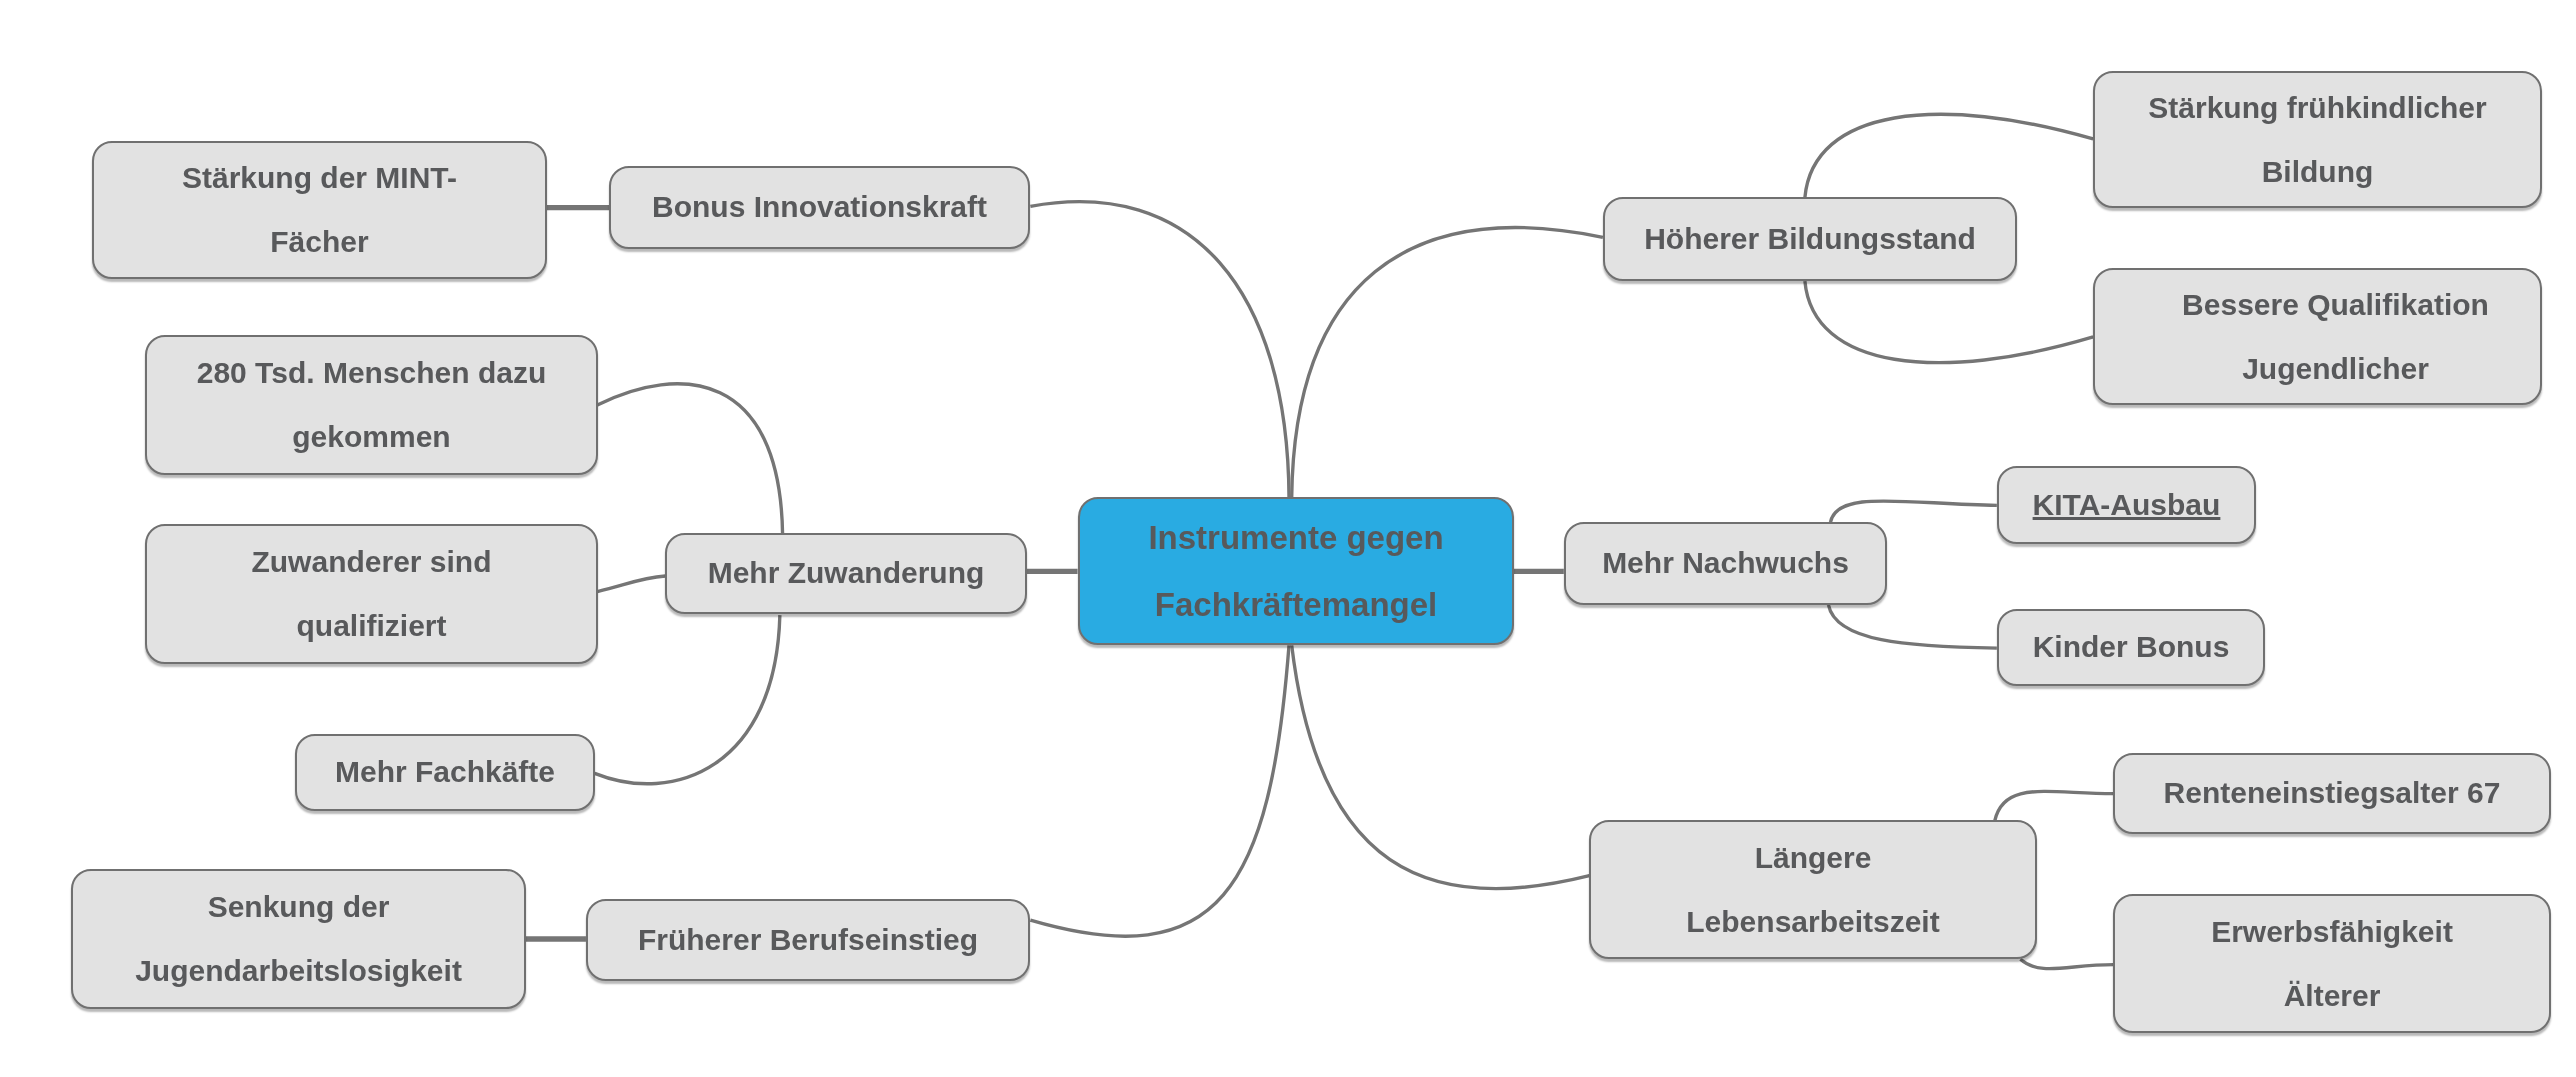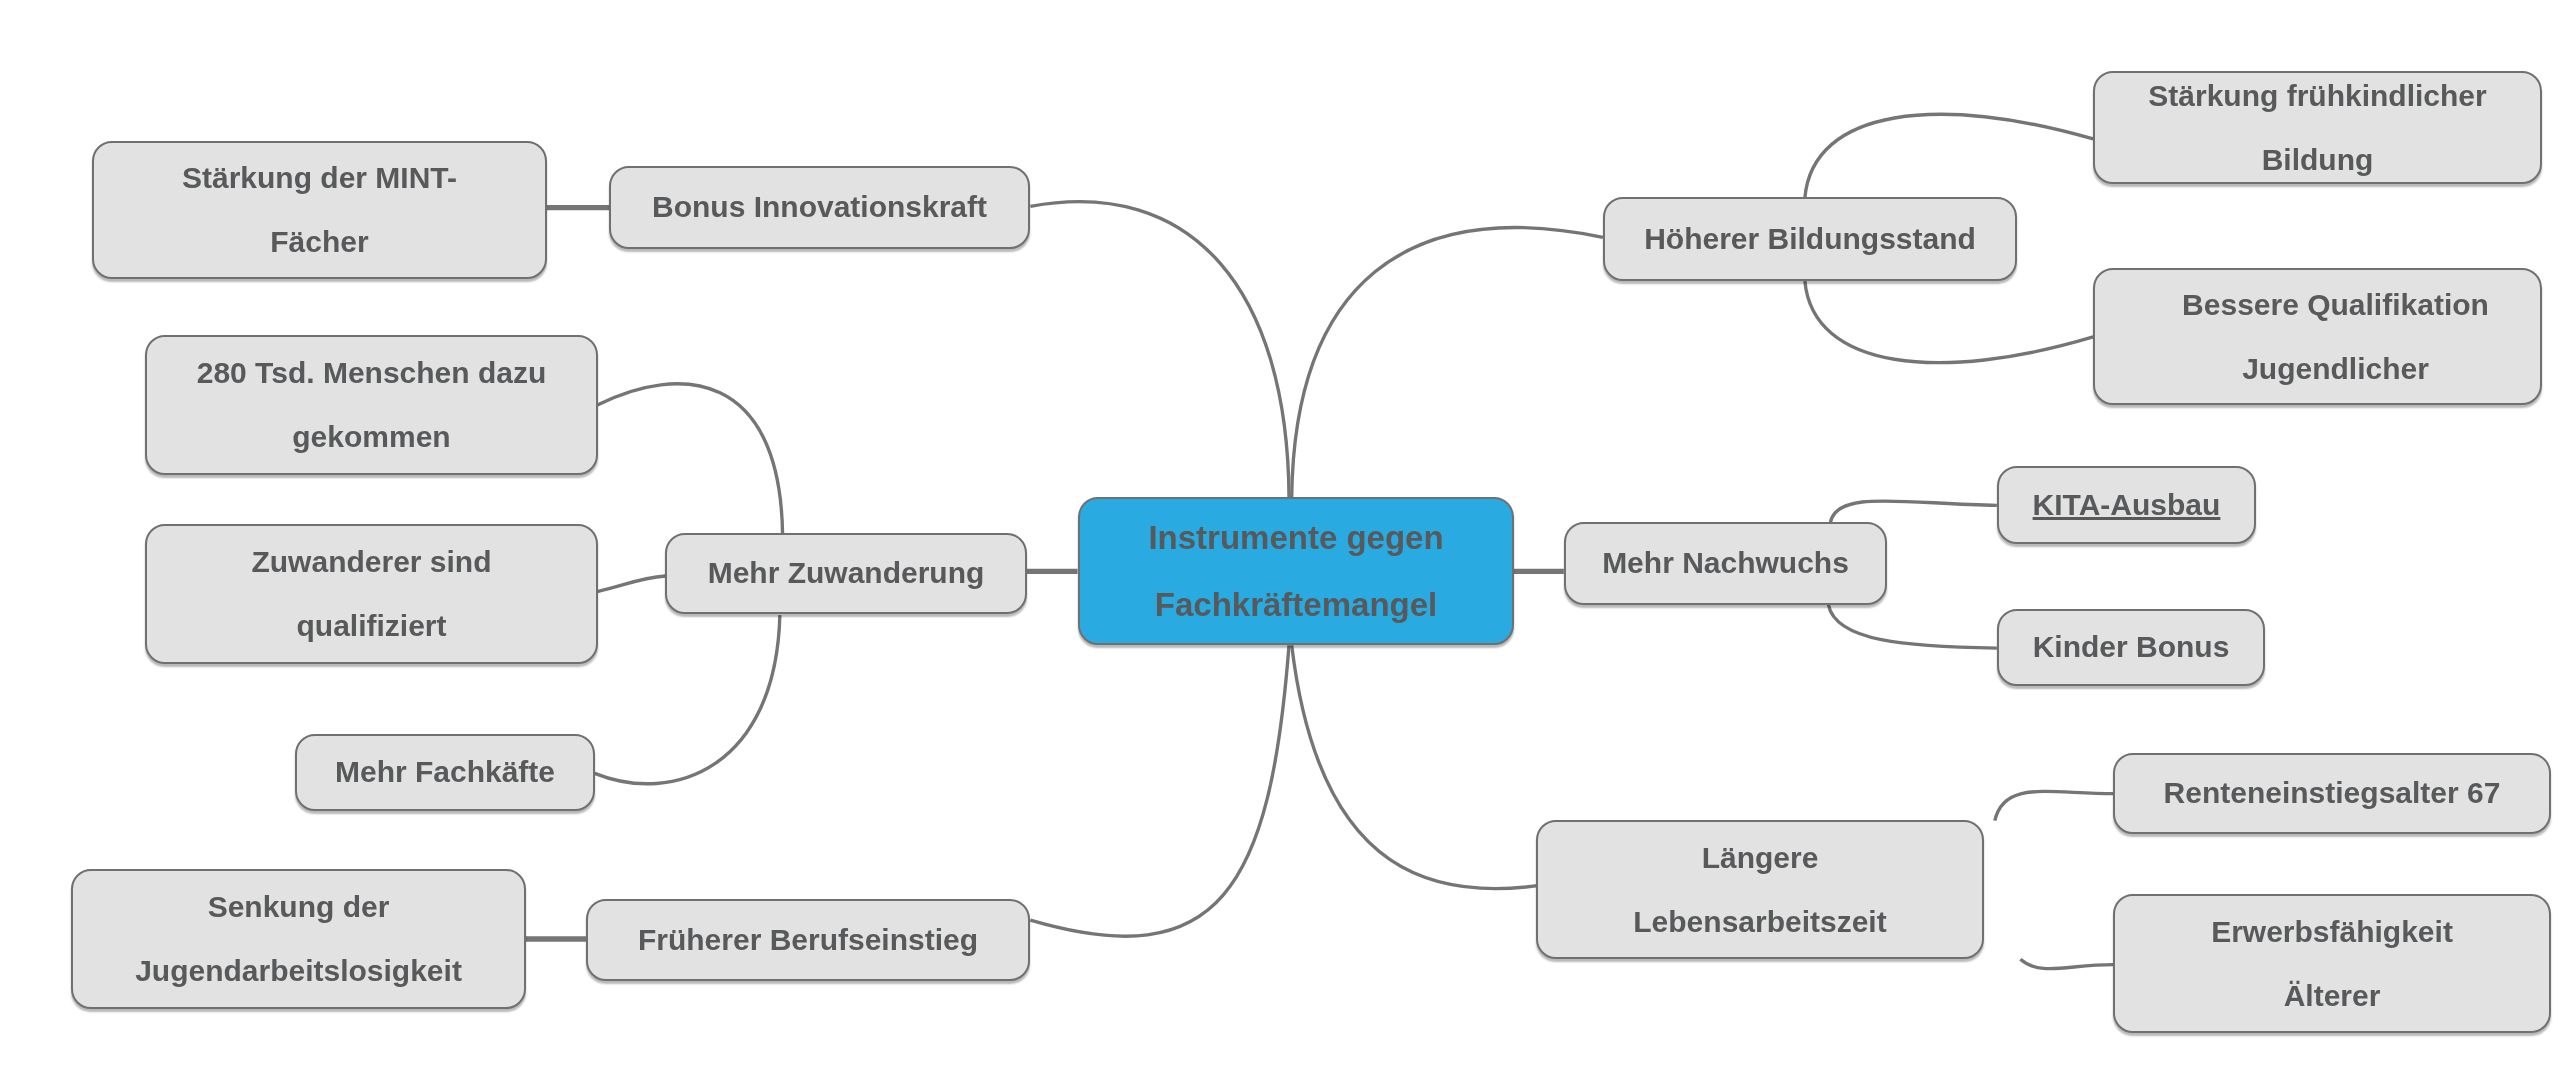--- a/index.html
+++ b/index.html
@@ -86,29 +86,29 @@
 gekommen</div>
   <div class="node two-line" style="left:145px; top:524px; width:453px; height:140px;">Zuwanderer sind
 qualifiziert</div>
   <div class="node" style="left:295px; top:734px; width:300px; height:77px;">Mehr Fachkäfte</div>
 
   <div class="node" style="left:586px; top:899px; width:444px; height:82px;">Früherer Berufseinstieg</div>
   <div class="node two-line" style="left:71px; top:869px; width:455px; height:140px;">Senkung der
 Jugendarbeitslosigkeit</div>
 
   <div class="node" style="left:1603px; top:197px; width:414px; height:84px;">Höherer Bildungsstand</div>
-  <div class="node two-line" style="left:2093px; top:71px; width:449px; height:113px;">Stärkung frühkindlicher
+  <div class="node two-line" style="left:2093px; top:71px; width:449px; height:137px;">Stärkung frühkindlicher
 Bildung</div>
   <div class="node two-line" style="left:2093px; top:268px; width:449px; height:137px;padding-left:36px;">Bessere Qualifikation
 Jugendlicher</div>
 
   <div class="node" style="left:1564px; top:522px; width:323px; height:83px;">Mehr Nachwuchs</div>
   <div class="node" style="left:1997px; top:466px; width:259px; height:78px;text-decoration:underline;">KITA-Ausbau</div>
   <div class="node" style="left:1997px; top:609px; width:268px; height:77px;text-align:right;">Kinder Bonus</div>
 
-  <div class="node two-line" style="left:1536px; top:820px; width:448px; height:139px;">Längere
+  <div class="node two-line" style="left:1589px; top:820px; width:448px; height:139px;">Längere
 Lebensarbeitszeit</div>
   <div class="node" style="left:2113px; top:753px; width:438px; height:81px;">Renteneinstiegsalter 67</div>
   <div class="node two-line" style="left:2113px; top:894px; width:438px; height:139px;">Erwerbsfähigkeit
 Älterer</div>
 
 </div>
 
 
 </body></html>

